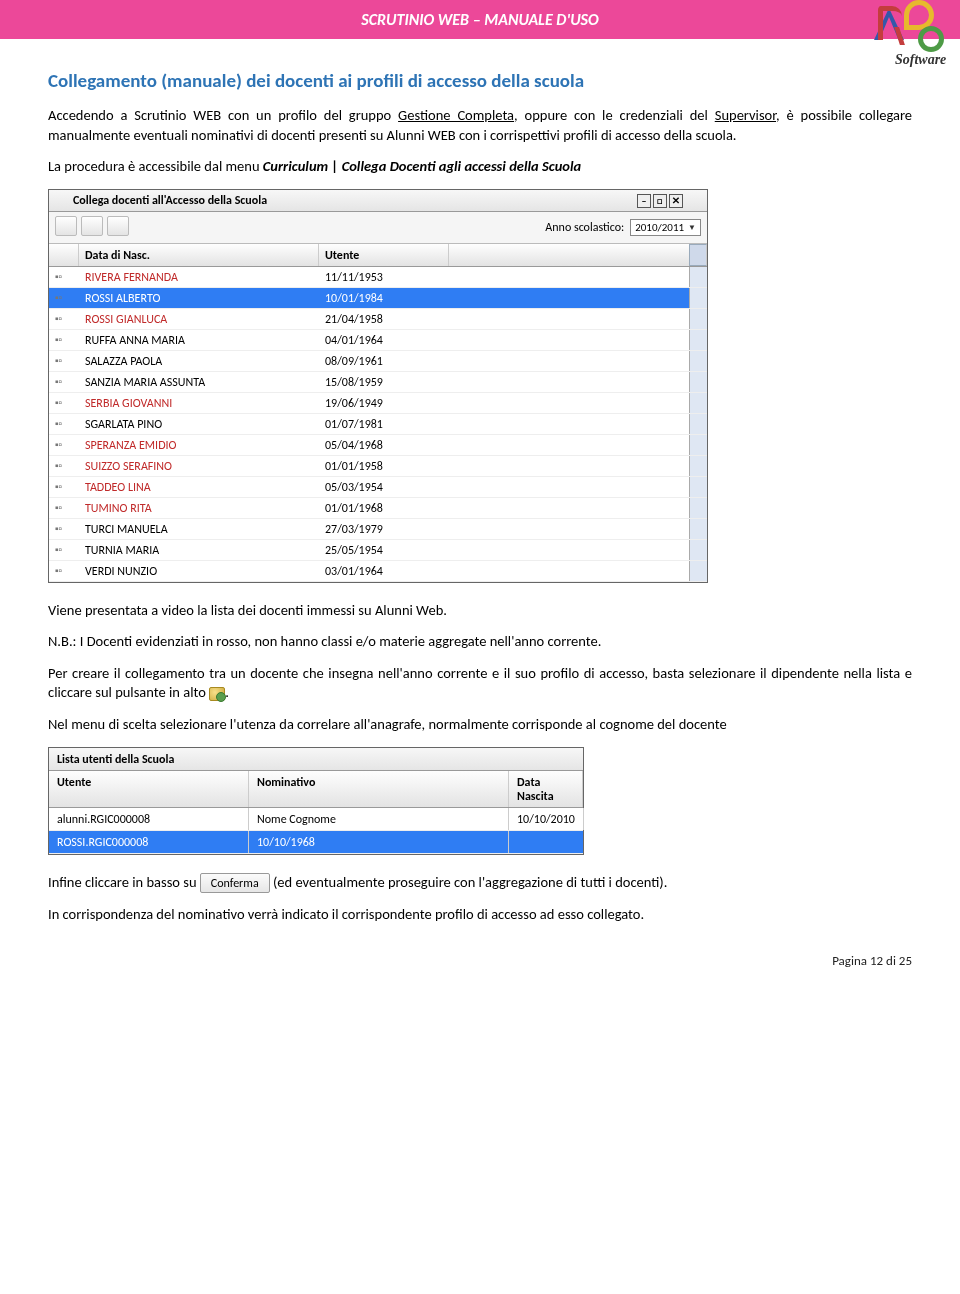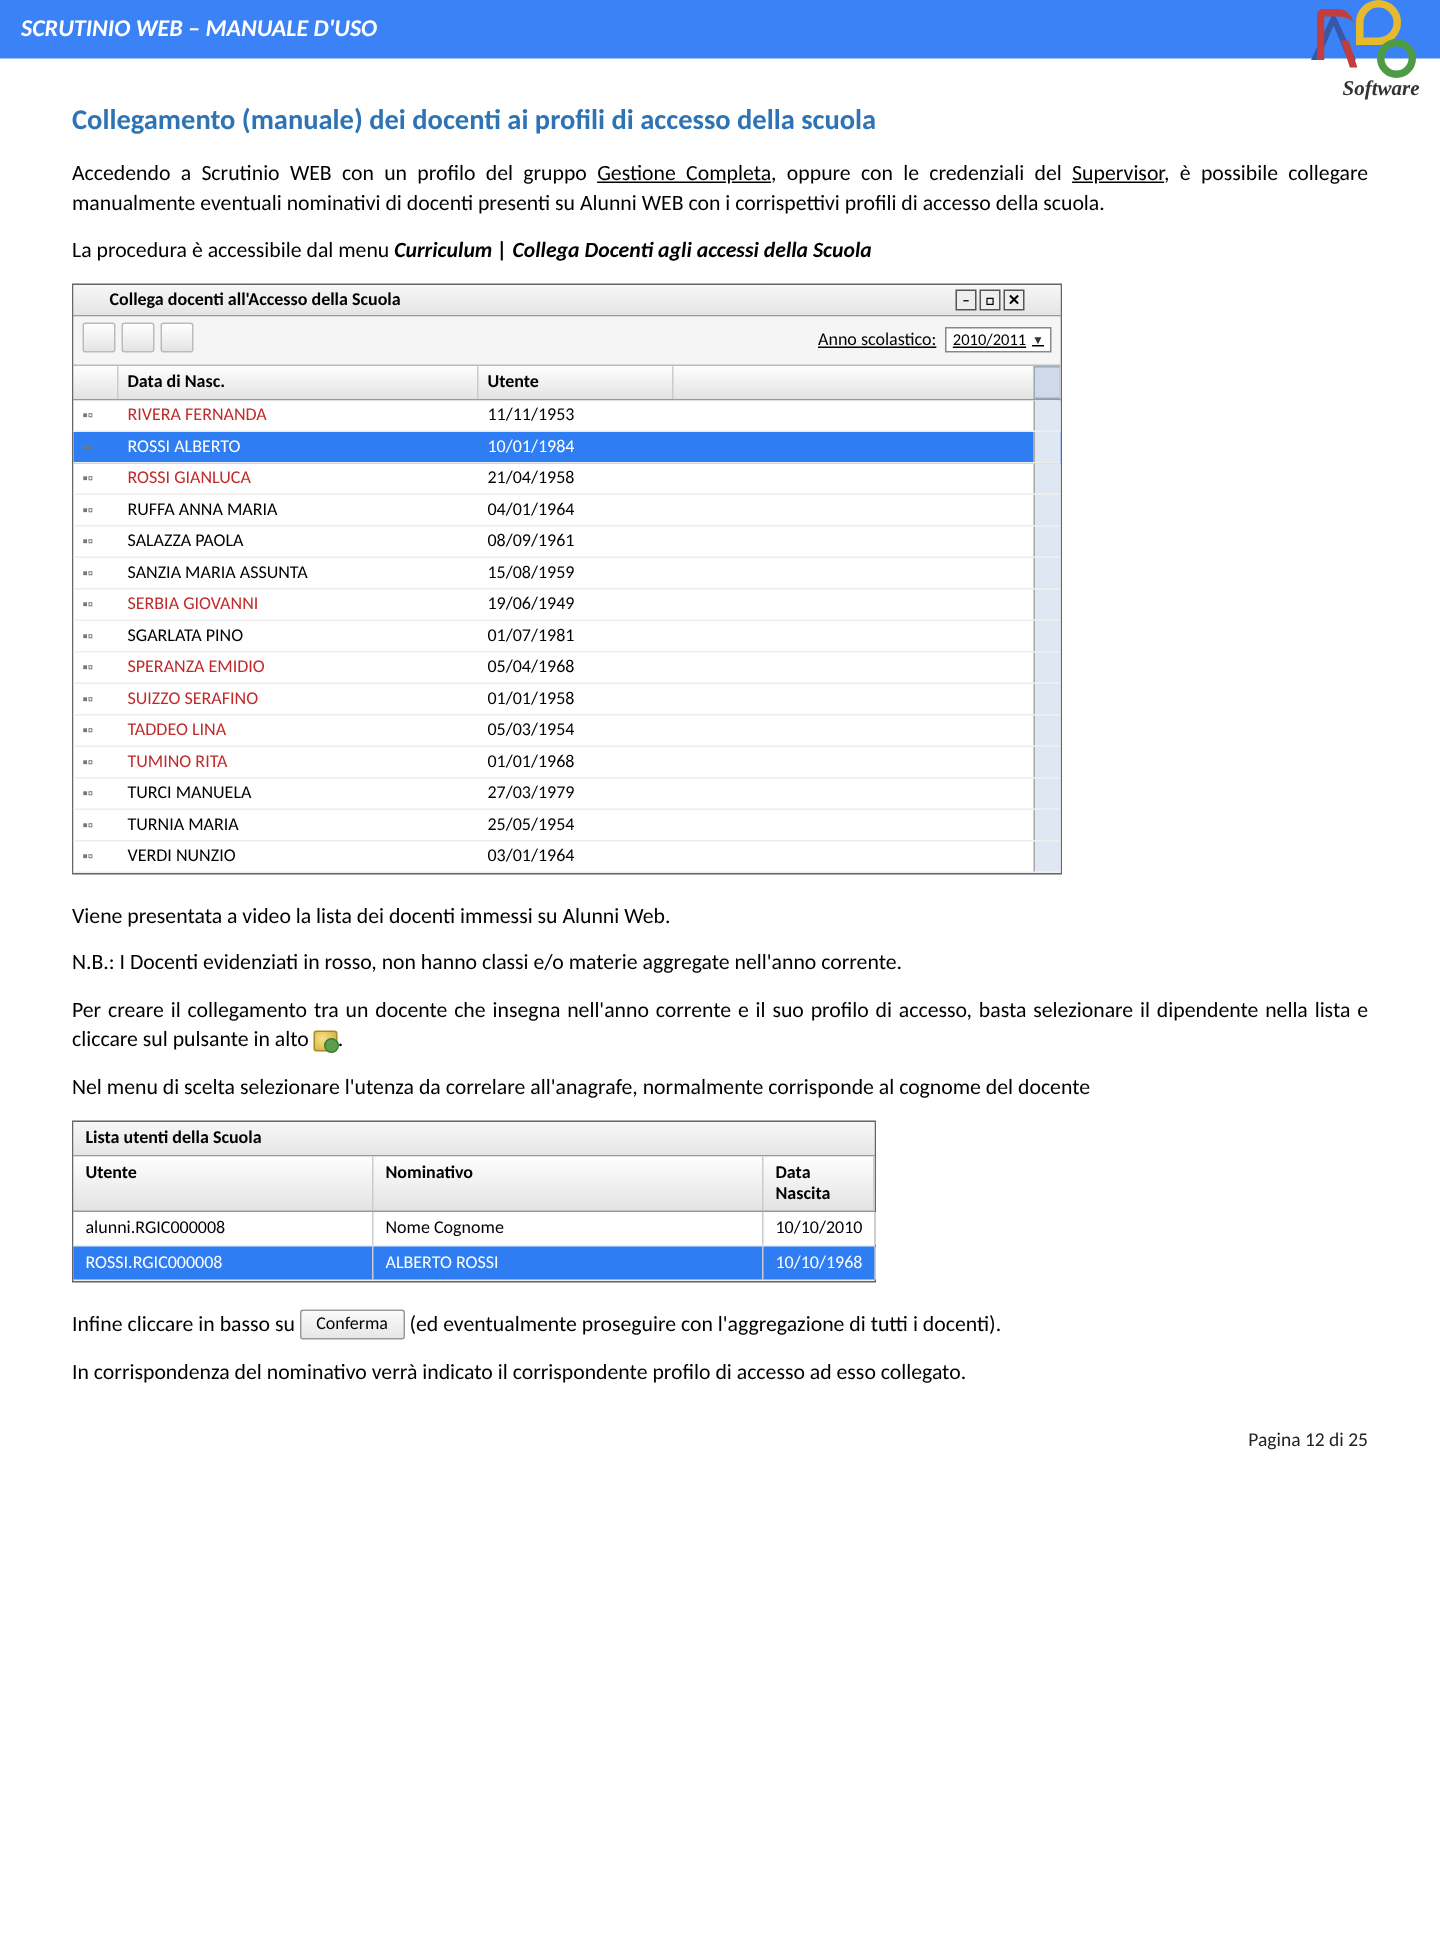--- a/index.html
+++ b/index.html
@@ -4,29 +4,30 @@
 <style>
   * { box-sizing: border-box; margin: 0; padding: 0; }
   body {
     font-family: Calibri, Arial, sans-serif;
     font-size: 14.5px;
     color: #000;
     width: 960px;
     background: #fff;
   }
   .header-bar {
-    background: #3b82f6;
+    background: #ec4899;
     color: #fff;
     padding: 10px 14px;
     font-weight: bold;
     font-size: 16px;
     font-style: italic;
     display: flex;
     align-items: center;
     position: relative;
+    justify-content: center;
   }
   .logo-wrap {
     position: absolute;
     right: 6px;
     top: -2px;
     width: 86px;
     height: 78px;
   }
   .logo-argo {
     width: 86px; height: 78px;
@@ -65,21 +66,21 @@
   .win-btns span{
     display:inline-block;width:14px;height:14px;border:1px solid #555;margin-left:2px;
     background:#eee;font-size:10px;line-height:12px;text-align:center;
   }
   .win-toolbar{
     display:flex;align-items:center;padding:4px 6px;background:#f5f5f5;
     border-bottom:1px solid #bbb;justify-content:space-between;
   }
   .tb-left span{display:inline-block;width:22px;height:20px;border:1px solid #bbb;margin-right:4px;
     background:linear-gradient(#fff,#e4e4e4);border-radius:2px;}
-  .tb-right{display:flex;align-items:center;gap:6px;text-decoration:underline;}
+  .tb-right{display:flex;align-items:center;gap:6px;}
   .selbox{border:1px solid #888;background:#fff;padding:1px 4px;font-size:11px;display:inline-flex;align-items:center;gap:4px;}
   .selbox::after{content:"▼";font-size:8px;color:#333;}
   .grid-head{
     display:grid;grid-template-columns:30px 240px 130px 1fr 18px;
     background:linear-gradient(#fefefe,#e3e3e3);border-bottom:1px solid #999;font-weight:bold;
   }
   .grid-head div{padding:4px 6px;border-right:1px solid #ccc;}
   .grid-body{background:#fff;max-height:none;}
   .gr{
     display:grid;grid-template-columns:30px 240px 130px 1fr 18px;
@@ -299,21 +300,20 @@
       <div>Data Nascita</div>
     </div>
     <div id="fig2-body">
         <div class="r">
           <div>alunni.RGIC000008</div>
           <div>Nome Cognome</div>
           <div>10/10/2010</div>
         </div>
         <div class="r sel">
           <div>ROSSI.RGIC000008</div>
-          <div>ALBERTO ROSSI</div>
           <div>10/10/1968</div>
         </div>
       </div>
   </div>
 
   <p>
     <span>Infine cliccare in basso su </span><span class="btn-conf">Conferma</span><span> (ed eventualmente proseguire con l'aggregazione di tutti i docenti).</span>
   </p>
 
   <p>In corrispondenza del nominativo verrà indicato il corrispondente profilo di accesso ad esso collegato.</p>

